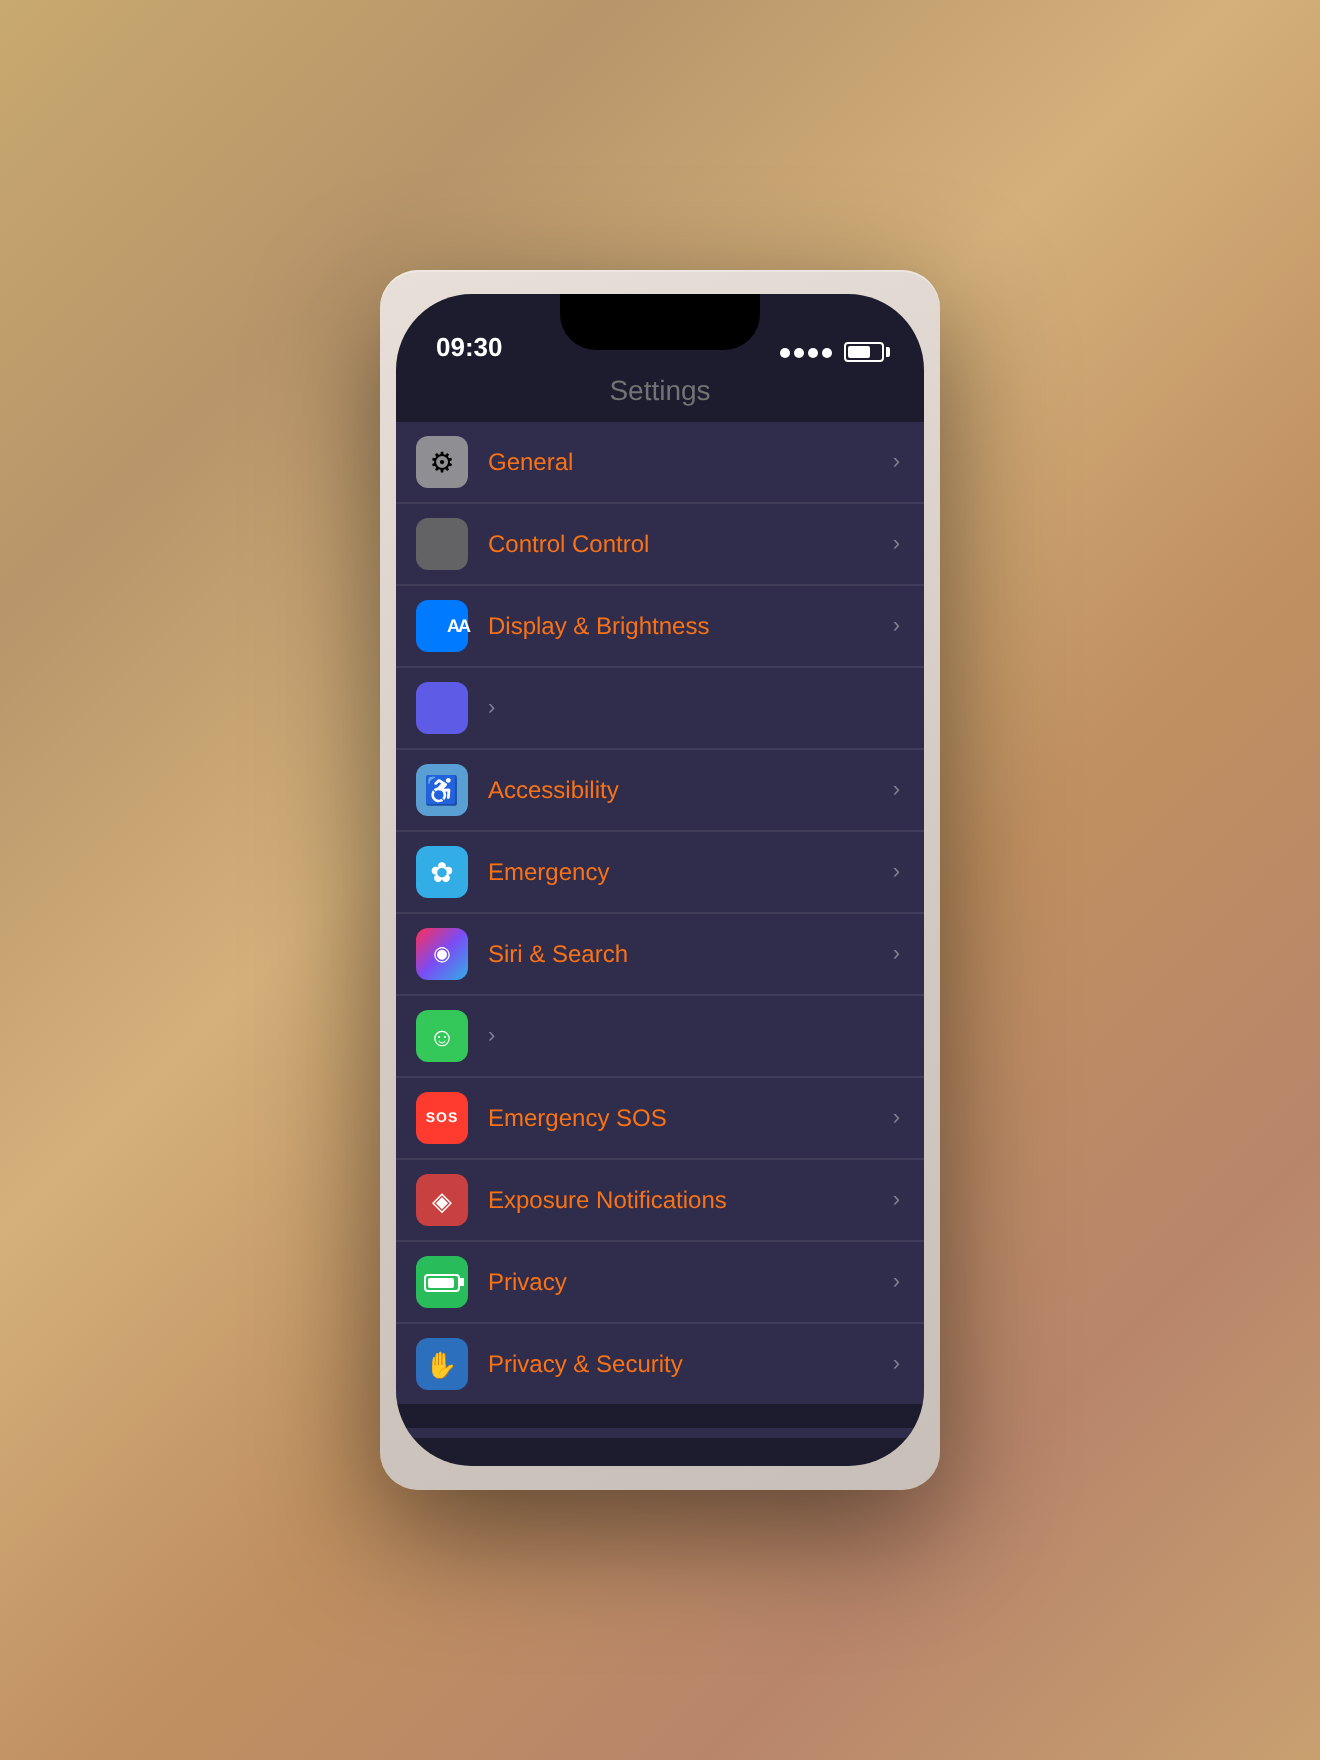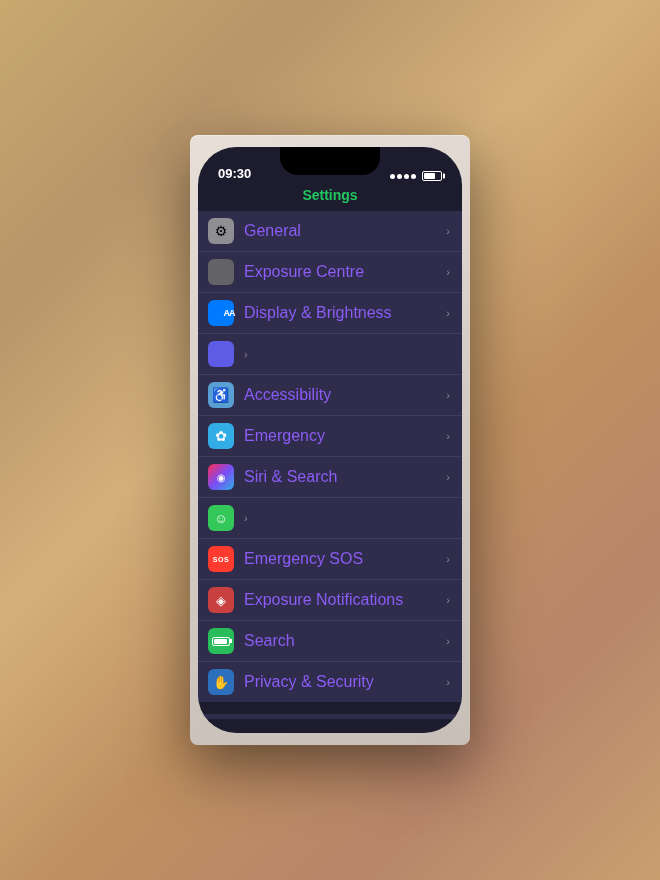--- a/index.html
+++ b/index.html
@@ -21,21 +21,21 @@
       height: 880px;
       background: linear-gradient(135deg, #c8a96e 0%, #b8956a 20%, #d4b07a 40%, #c09060 60%, #b8856a 80%, #c8a070 100%);
     }
 
     
     .phone-shell {
       position: relative;
       width: 280px;
       height: 610px;
       background: linear-gradient(160deg, #e8e0d8, #d4ccc4, #c8c0b8);
-      border-radius: 8px;
+      border-radius: 19px;
       box-shadow: 0 20px 60px rgba(0,0,0,0.5), inset 0 1px 0 rgba(255,255,255,0.3);
       z-index: 10;
     }
 
     
     .phone-screen {
       position: absolute;
       top: 12px;
       left: 8px;
       right: 8px;
@@ -121,22 +121,22 @@
       bottom: 1px;
       width: 60%;
       background: #fff;
       border-radius: 1px;
     }
 
     
     .page-title {
       text-align: center;
       font-size: 14px;
-      font-weight: 700;
-      color: #22c55e;
+      font-weight: 400;
+      color: #737373;
       padding: 0 0 8px;
     }
 
     
     .settings-list {
       overflow-y: auto;
       height: calc(100% - 78px);
     }
 
     .settings-list::-webkit-scrollbar { display: none; }
@@ -176,22 +176,22 @@
       display: flex;
       align-items: center;
       justify-content: center;
       font-size: 13px;
       flex-shrink: 0;
       margin-right: 10px;
     }
 
     .row-label {
       flex: 1;
-      font-size: 16px;
-      color: #8b5cf6;
+      font-size: 12px;
+      color: #f97316;
       font-weight: 400;
     }
 
     .row-chevron {
       color: rgba(255,255,255,0.4);
       font-size: 11px;
     }
 
     
     .icon-gray { background: #8e8e93; }
@@ -241,21 +241,21 @@
           <span class="row-chevron">›</span>
         </div>
 
         <div class="settings-row">
           <div class="row-icon icon-gray2" style="font-size:10px; display:grid; grid-template-columns: 1fr 1fr; gap:2px; padding:4px;">
             <div style="background:#fff;border-radius:1px;"></div>
             <div style="background:#fff;border-radius:1px;"></div>
             <div style="background:#fff;border-radius:1px;"></div>
             <div style="background:#fff;border-radius:1px;"></div>
           </div>
-          <span class="row-label">Exposure Centre</span>
+          <span class="row-label">Control Control</span>
           <span class="row-chevron">›</span>
         </div>
 
         <div class="settings-row">
           <div class="row-icon icon-blue" style="font-size:9px;font-weight:700;color:#fff;letter-spacing:-1px;padding-left:16px;">AA</div>
           <span class="row-label">Display &amp; Brightness</span>
           <span class="row-chevron">›</span>
         </div>
 
         <div class="settings-row">
@@ -305,21 +305,21 @@
           <span class="row-chevron">›</span>
         </div>
 
         <div class="settings-row">
           <div class="row-icon icon-green2" style="font-size:10px;color:#fff;padding:4px;">
             <div style="width:18px;height:9px;border:1.5px solid #fff;border-radius:2px;position:relative;">
                 <div style="position:absolute;left:1px;top:1px;bottom:1px;width:80%;background:#fff;border-radius:1px;"></div>
                 <div style="position:absolute;right:-3px;top:50%;transform:translateY(-50%);width:2px;height:4px;background:#fff;"></div>
               </div>
           </div>
-          <span class="row-label">Search</span>
+          <span class="row-label">Privacy</span>
           <span class="row-chevron">›</span>
         </div>
 
         <div class="settings-row">
           <div class="row-icon icon-blue3" style="font-size:13px;color:#fff;">✋</div>
           <span class="row-label">Privacy &amp; Security</span>
           <span class="row-chevron">›</span>
         </div>
       </div>
 

